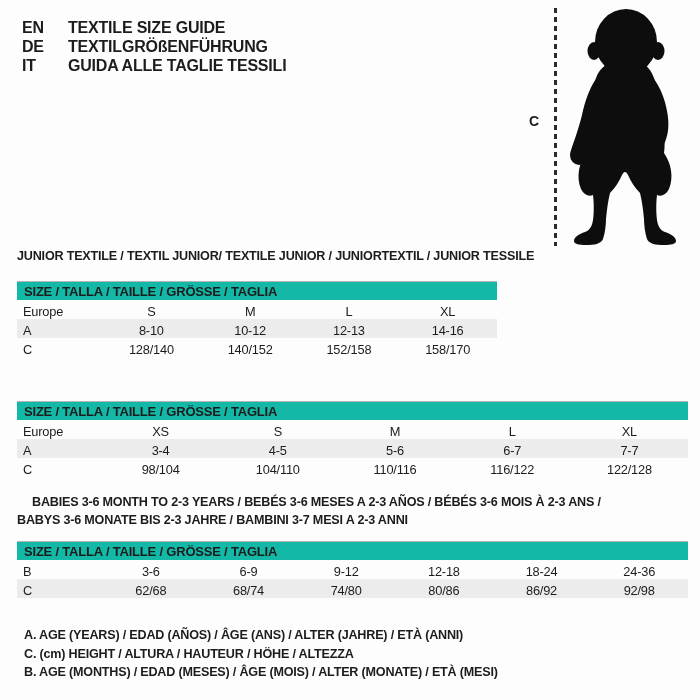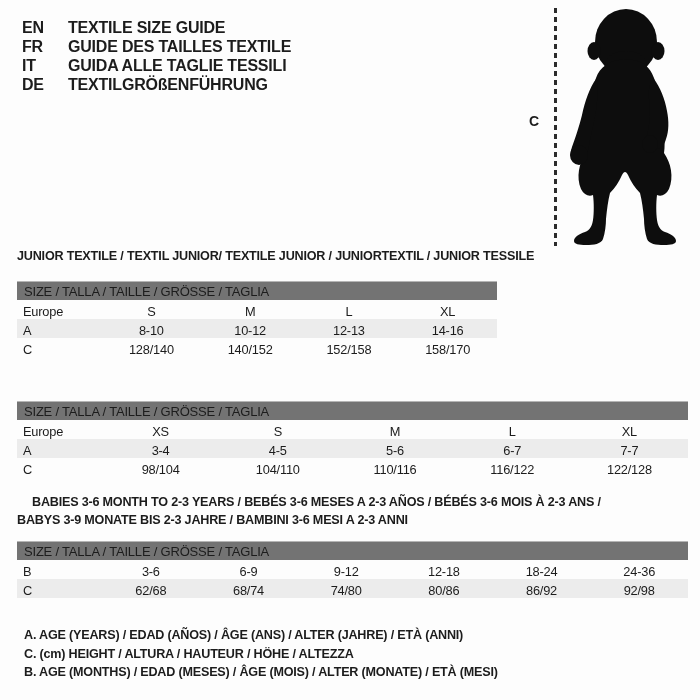--- a/index.html
+++ b/index.html
@@ -25,22 +25,22 @@
   .dim-label { position:absolute; left:529px; top:113px; font-weight:bold; font-size:14px; }
   .baby-svg { position:absolute; left:562px; top:5px; width:132px; height:242px; }
 
   
   .sec-title { position:absolute; left:17px; font-weight:bold; font-size:12.6px; letter-spacing:-0.2px; white-space:nowrap; }
   .sec-title sub { font-size:9px; vertical-align:-2px; }
 
   
   .size-table { position:absolute; left:17px; }
   .t-header {
-    height:19px; line-height:19px; background:#737373;
-    font-weight:normal; font-size:13px; padding-left:7px; letter-spacing:-0.2px;
+    height:19px; line-height:19px; background:#14b8a6;
+    font-weight:bold; font-size:13px; padding-left:7px; letter-spacing:-0.2px;
     border-top:1px solid #b5b5b5;
   }
   .t-row { display:flex; height:19px; align-items:flex-end; font-size:12.8px; letter-spacing:-0.2px; }
   .t-row.shaded { background:#ececec; }
   .t-label { width:85px; padding-left:6px; }
   .t-cell { flex:1; text-align:center; }
 
   
   .notes-block { position:absolute; left:24px; top:626px; }
   .note-line { height:18.5px; line-height:18.5px; font-weight:bold; font-size:12.6px; letter-spacing:-0.2px; white-space:nowrap; }
@@ -49,30 +49,26 @@
 <body>
 
 <div class="page">
 
   <div class="lang-block">
     <div class="lang-row">
       <span class="lang-code">EN</span>
       <span class="lang-label">TEXTILE SIZE GUIDE</span>
     </div>
     <div class="lang-row">
-      <span class="lang-code">FR</span>
-      <span class="lang-label">GUIDE DES TAILLES TEXTILE</span>
+      <span class="lang-code">DE</span>
+      <span class="lang-label">TEXTILGRÖßENFÜHRUNG</span>
     </div>
     <div class="lang-row">
       <span class="lang-code">IT</span>
       <span class="lang-label">GUIDA ALLE TAGLIE TESSILI</span>
-    </div>
-    <div class="lang-row">
-      <span class="lang-code">DE</span>
-      <span class="lang-label">TEXTILGRÖßENFÜHRUNG</span>
     </div>
   </div>
 
   <div class="dim-line"></div>
   <div class="dim-label">C</div>
   <svg class="baby-svg" viewBox="0 0 132 242" xmlns="http://www.w3.org/2000/svg">
     <g fill="#0d0d0d">
       <ellipse cx="64" cy="37" rx="31" ry="33"></ellipse>
       <ellipse cx="32" cy="46" rx="6.5" ry="9"></ellipse>
       <ellipse cx="96" cy="46" rx="6.5" ry="9"></ellipse>
@@ -144,21 +140,21 @@
       <div class="t-label">C</div>
       <div class="t-cell">98/104</div>
       <div class="t-cell">104/110</div>
       <div class="t-cell">110/116</div>
       <div class="t-cell">116/122</div>
       <div class="t-cell">122/128</div>
     </div>
   </div>
 
   <div class="sec-title" style="top:495px;padding-left:15px;">BABIES 3-6 MONTH TO 2-3 YEARS / BEBÉS 3-6 MESES A 2-3 AÑOS / BÉBÉS 3-6 MOIS À 2-3 ANS /</div>
-  <div class="sec-title" style="top:513px;">BABYS 3-9 MONATE BIS 2-3 JAHRE / BAMBINI 3-6 MESI A 2-3 ANNI</div>
+  <div class="sec-title" style="top:513px;">BABYS 3-6 MONATE BIS 2-3 JAHRE / BAMBINI 3-7 MESI A 2-3 ANNI</div>
   <div class="size-table" style="top:541px; width:671px;">
     <div class="t-header">SIZE / TALLA / TAILLE / GRÖSSE / TAGLIA</div>
     <div class="t-row">
       <div class="t-label">B</div>
       <div class="t-cell">3-6</div>
       <div class="t-cell">6-9</div>
       <div class="t-cell">9-12</div>
       <div class="t-cell">12-18</div>
       <div class="t-cell">18-24</div>
       <div class="t-cell">24-36</div>

